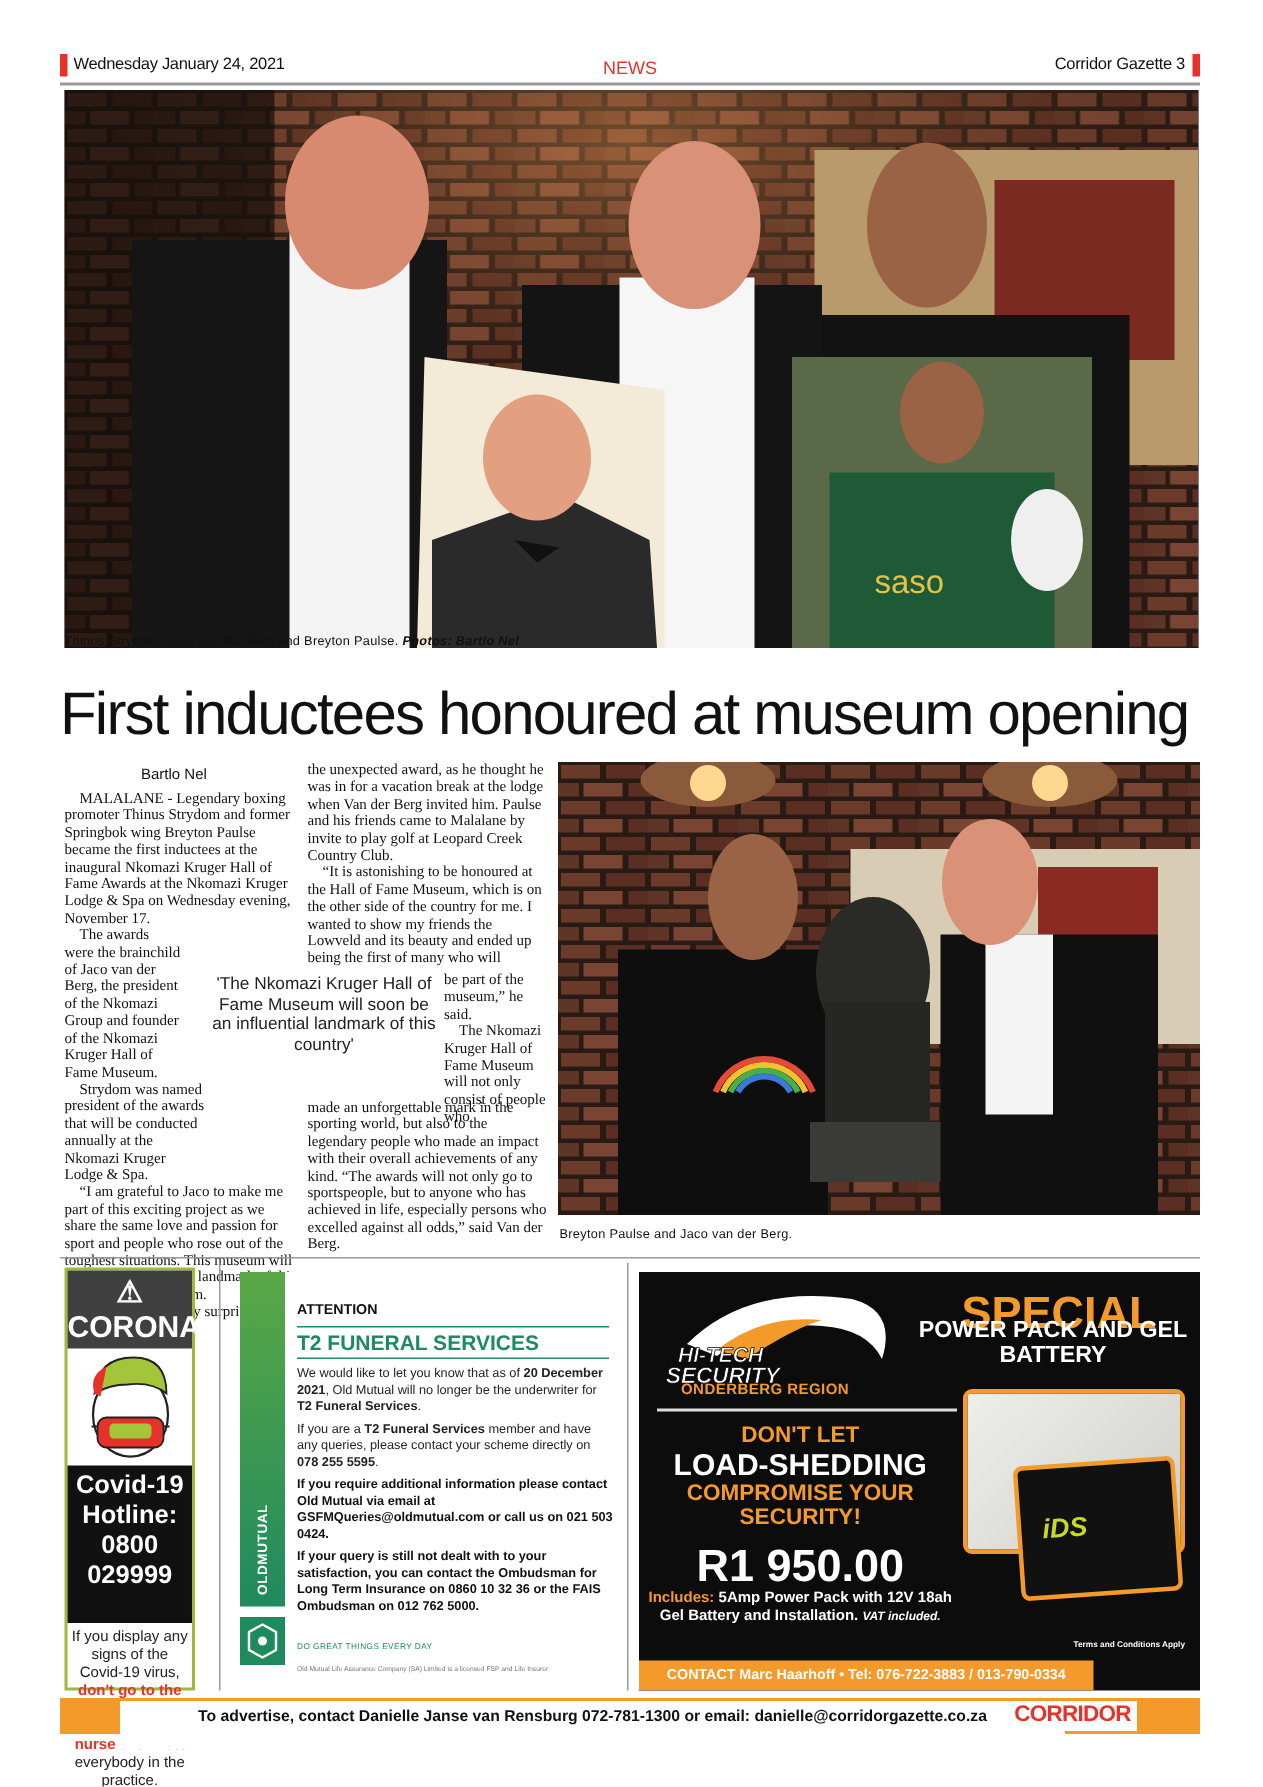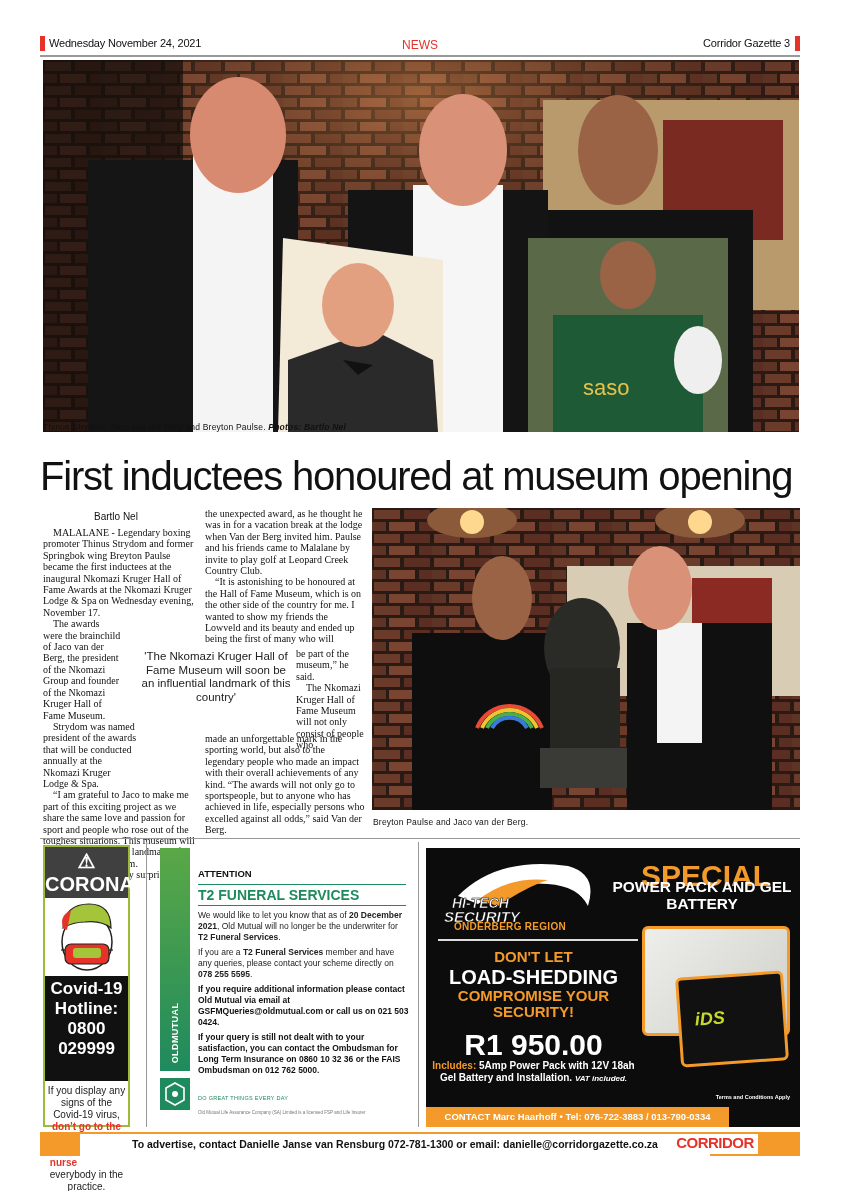--- a/index.html
+++ b/index.html
@@ -86,21 +86,21 @@
   
   .banner { position: absolute; left: 40px; top: 1132px; width: 760px; height: 24px; background: #f39a2b; }
   .banner .inner { position: absolute; left: 40px; top: 2px; width: 630px; height: 32px; background: #fff; font-size: 10.5px; font-weight: bold; line-height: 20px; text-align: center; color: #111; white-space: nowrap; }
   .banner .logo { position: absolute; left: 632px; top: 2px; width: 86px; height: 20px; background: #fff; color: #e5332a; font-weight: bold; font-size: 15px; text-align: center; line-height: 18px; letter-spacing: -0.5px; }
 </style>
 </head>
 <body>
 
 <div class="hdr">
   <div class="bar-l"></div>
-  <span class="date">Wednesday November 24, 2021</span>
+  <span class="date">Wednesday January 24, 2021</span>
   <span class="section">NEWS</span>
   <span class="paper">Corridor Gazette 3</span>
   <div class="bar-r"></div>
 </div>
 <div class="hdr-rule"></div>
 
 <div class="photo photo1">
   <svg width="756" height="372" viewBox="0 0 756 372">
     <defs>
       <pattern id="brick" width="60" height="24" patternUnits="userSpaceOnUse">

